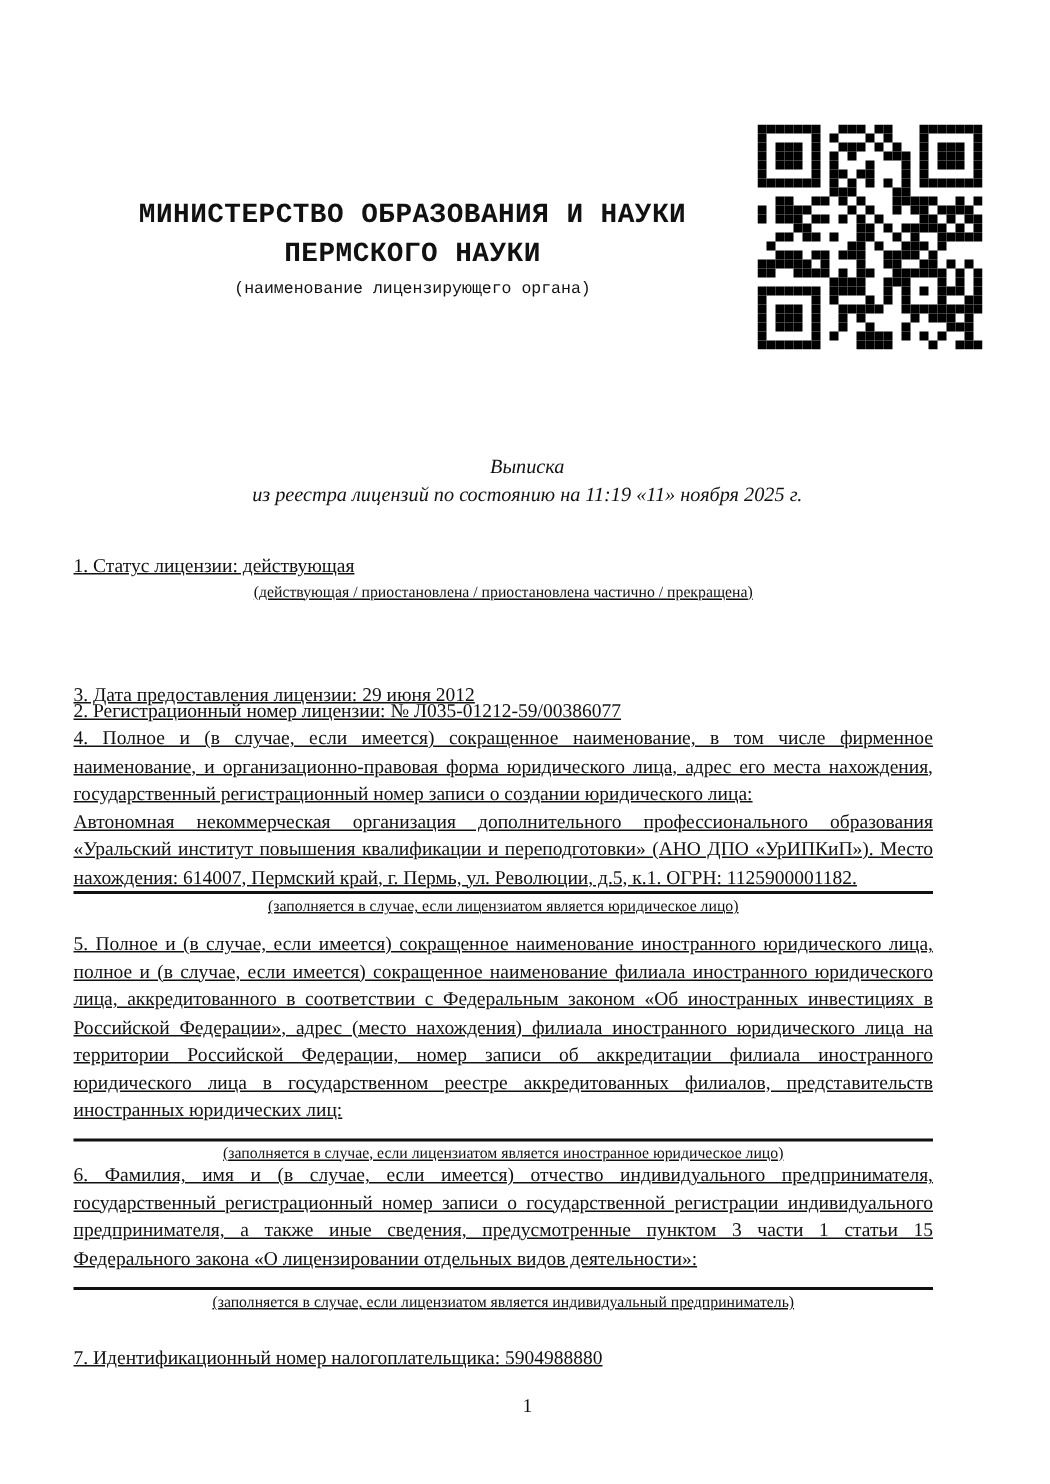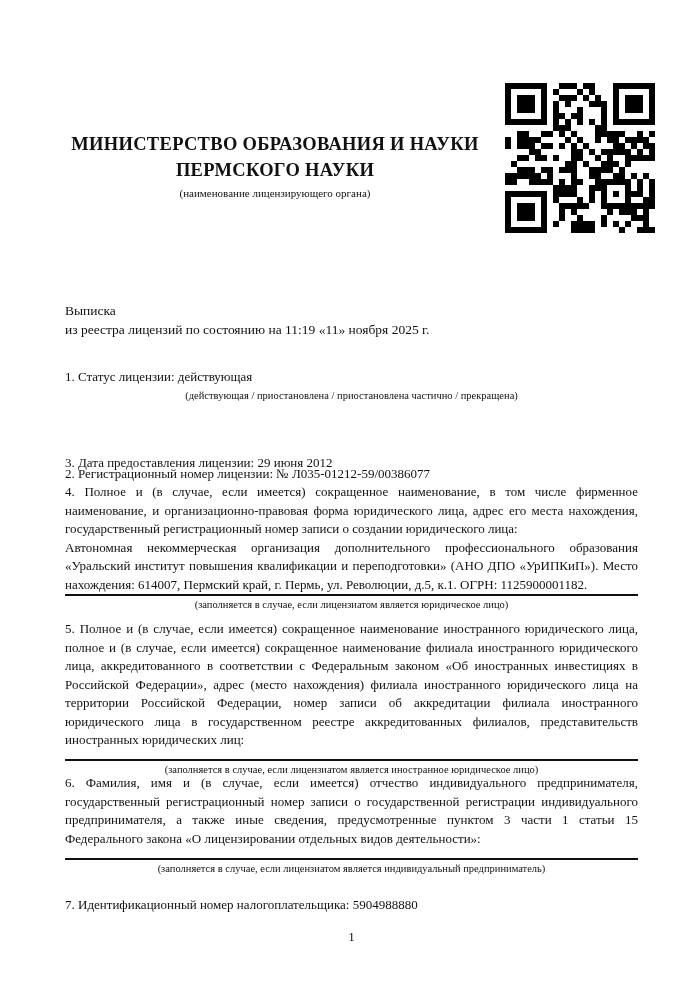--- a/index.html
+++ b/index.html
@@ -14,47 +14,49 @@
     height: 989px;
     background: #ffffff;
     overflow: hidden;
   }
   .abs { position: absolute; }
 
   
   .header-block {
     left: 65px; top: 131px; width: 420px;
     text-align: center;
+    font-family: Liberation Mono, monospace;
   }
   .ministry-line {
     font-size: 18.5px;
     font-weight: bold;
     line-height: 26px;
     letter-spacing: 0.3px;
   }
   .header-caption {
     font-size: 11px;
     line-height: 13px;
     margin-top: 4px;
   }
 
   
   .qr-box { left: 505px; top: 83px; width: 150px; height: 150px; }
   .qr-box svg { display: block; }
 
   
   .doc-title {
     left: 65px; top: 301px; width: 573px;
-    text-align: left;
+    text-align: center;
     font-size: 13.5px;
     line-height: 19px;
+    font-style: italic;
   }
 
   
-  .section { left: 65px; width: 573px; font-size: 13px; line-height: 18.5px; }
+  .section { left: 49px; width: 573px; font-size: 13px; line-height: 18.5px; text-decoration: underline; }
   .para { text-align: justify; }
   .fill-line {
     border-top: 2px solid #111111;
     height: 0;
   }
   .field-caption {
     text-align: center;
     font-size: 10.5px;
     line-height: 13px;
     margin-top: 2px;

